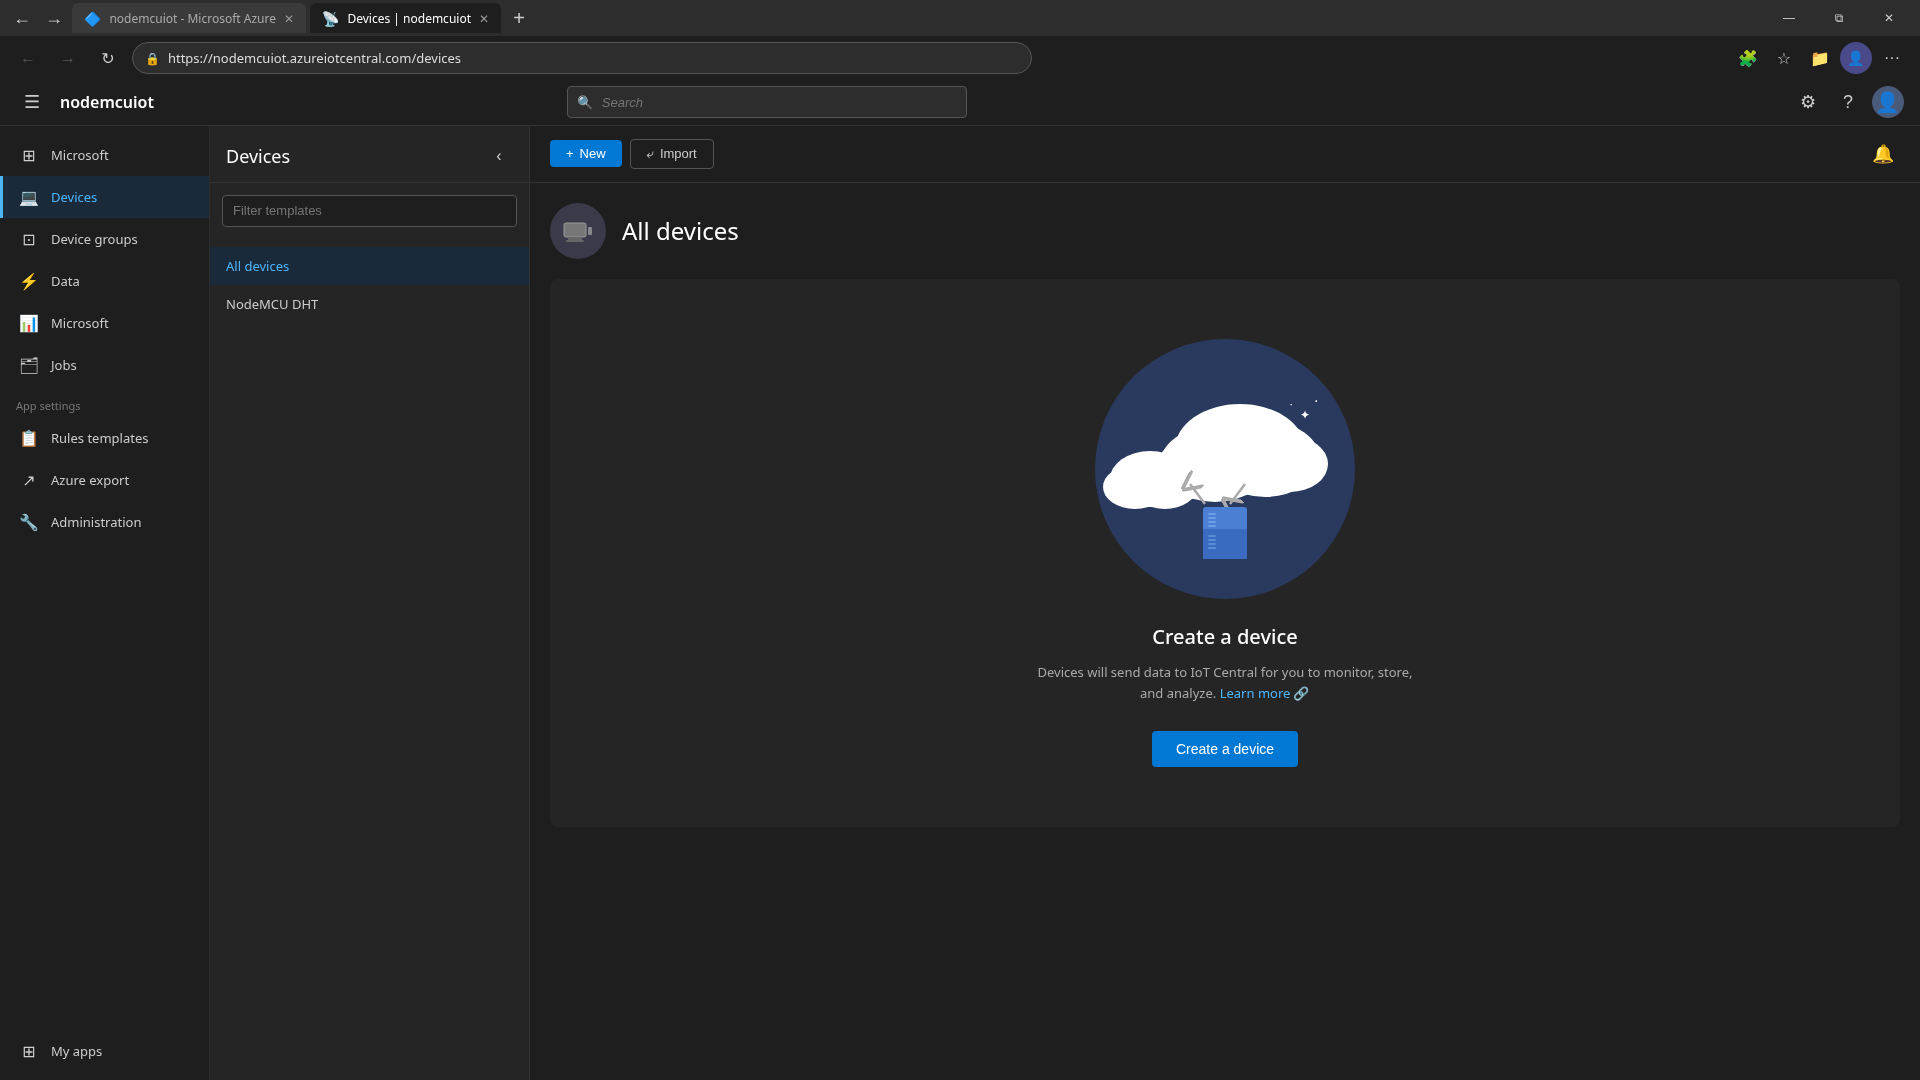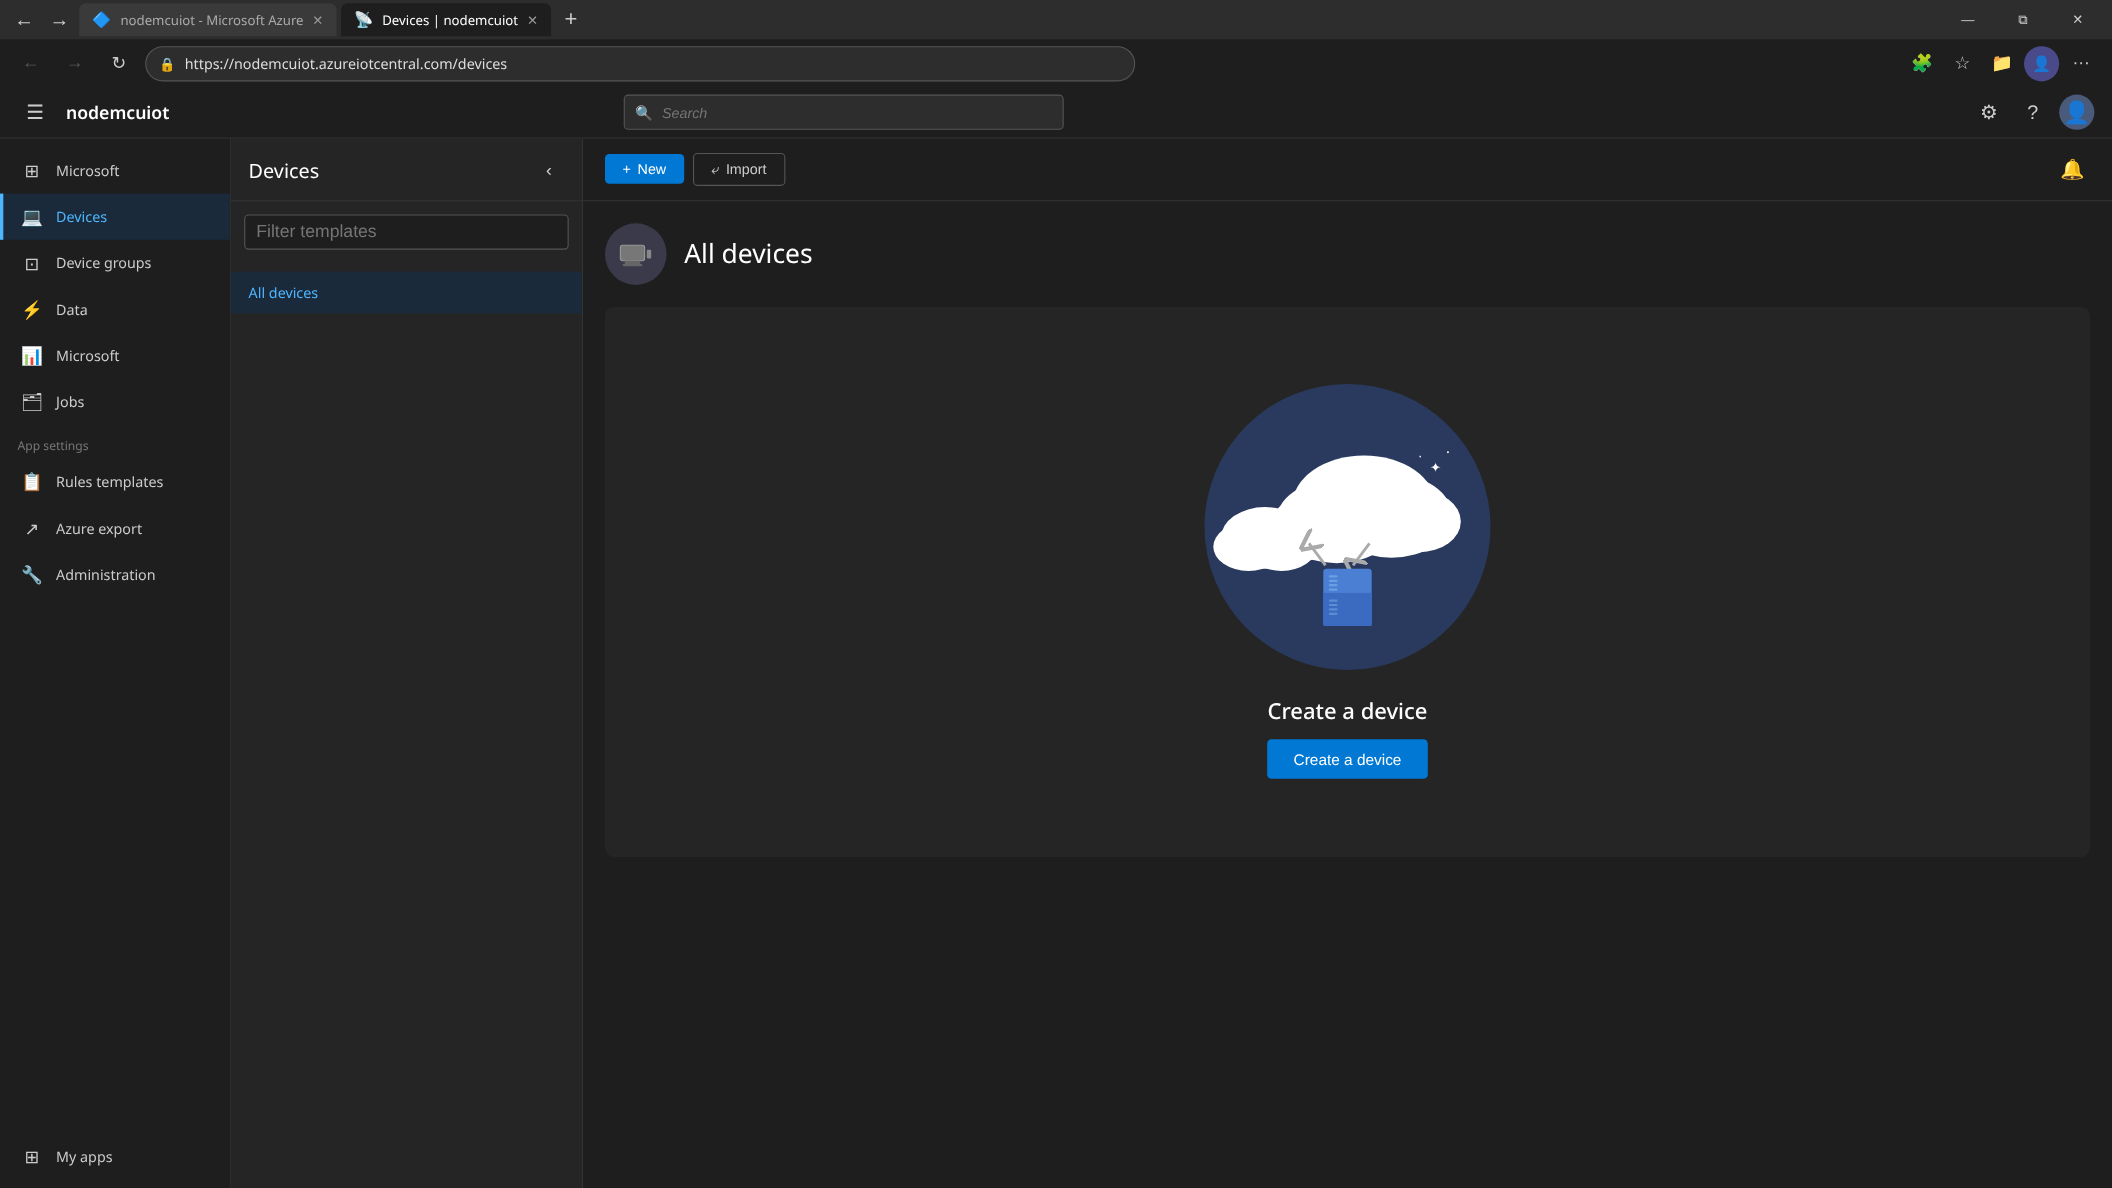--- a/index.html
+++ b/index.html
@@ -492,26 +492,29 @@
       </div>
     </div>
 
     <div class="panel">
       <div class="panel-header">
         <span class="panel-title">Devices</span>
         <button class="panel-close-btn">‹</button>
       </div>
 
       <div class="panel-search">
-        <input type="text" style="background: transparent; border: none; outline: none; color: rgb(204, 204, 204); font-size: 16px; width: 100%;" placeholder="Filter templates">
+        <input type="text" style="background: transparent; border: none; outline: none; color: rgb(204, 204, 204); font-size: 13px; width: 100%;" placeholder="Filter templates">
       </div>
 
       <div class="panel-list">
         <div class="panel-list-item active">
           <span>All devices</span>
+        </div>
+        <div class="panel-list-item">
+          <span>NodeMCU DHT</span>
         </div>
       </div>
     </div>
 
     <div class="main-content">
       <div class="main-toolbar">
         <button class="btn-new">
           <span>+</span>
           <span>New</span>
         </button>
@@ -577,19 +580,25 @@
               <rect x="133" y="204" width="8" height="2" rx="1" fill="#5a8ed4"></rect>
               <rect x="133" y="208" width="8" height="2" rx="1" fill="#5a8ed4"></rect>
 
               <text x="225" y="80" fill="white" font-size="12">✦</text>
               <text x="240" y="65" fill="white" font-size="7">•</text>
               <text x="215" y="68" fill="white" font-size="6">•</text>
             </svg>
           </div>
 
           <h2 class="empty-state-title">Create a device</h2>
+          <p class="empty-state-desc">
+            <span>Devices will send data to IoT Central for you to monitor, store, and analyze.</span>
+            <a href="#">
+              <span>Learn more</span> 🔗
+            </a>
+          </p>
           <button class="btn-create-device">Create a device</button>
         </div>
       </div>
     </div>
 
   </div>
 </div>
 
 </body></html>

